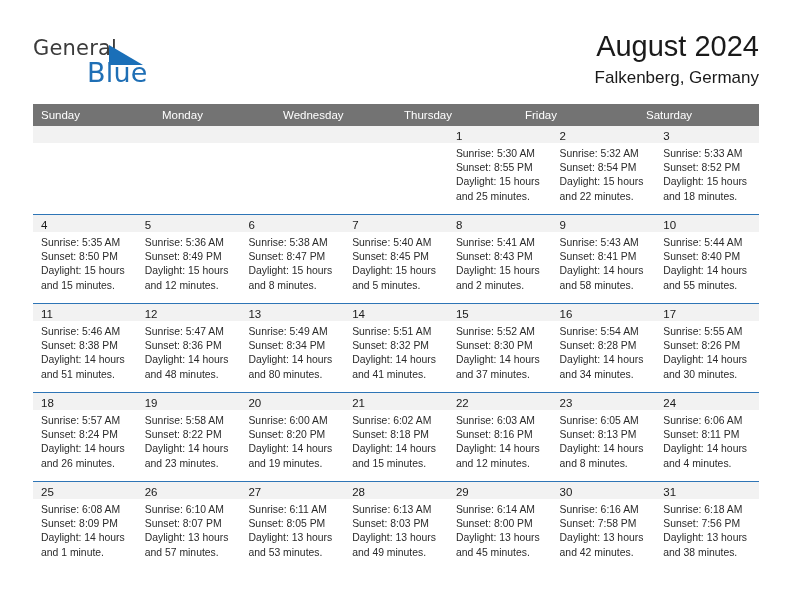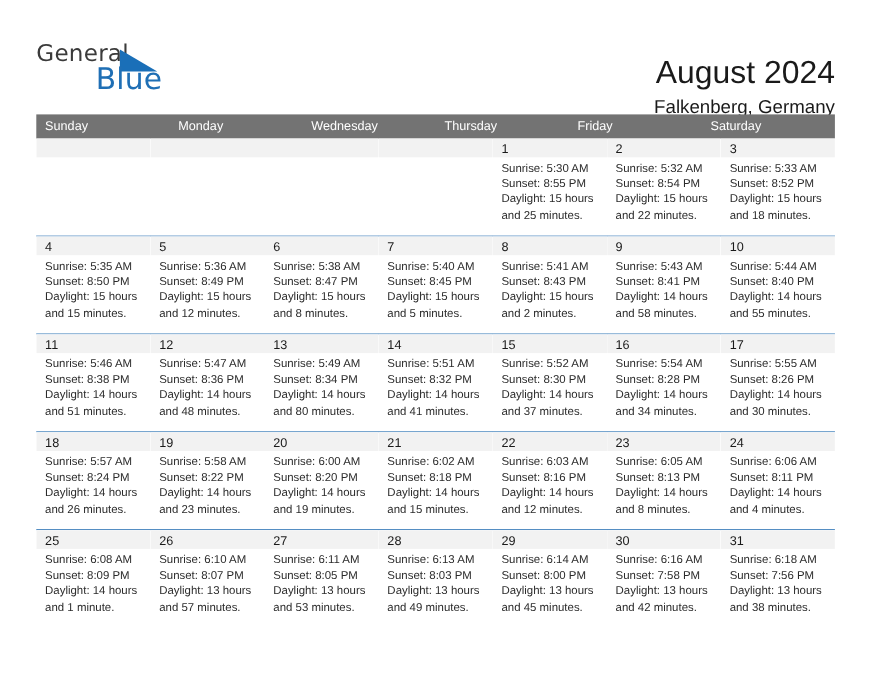--- a/index.html
+++ b/index.html
@@ -71,21 +71,20 @@
     top: 0;
     text-align: right;
   }
   .cal-title {
     font-size: 29px;
     line-height: 36px;
     font-weight: 400;
     color: #1a1a1a;
     font-family: "Liberation Sans", sans-serif;
     white-space: nowrap;
-    margin-top: 20px;
   }
   .cal-subtitle {
     margin-top: 5px;
     font-size: 17px;
     line-height: 18px;
     font-weight: 400;
     color: #1a1a1a;
     white-space: nowrap;
   }
 

